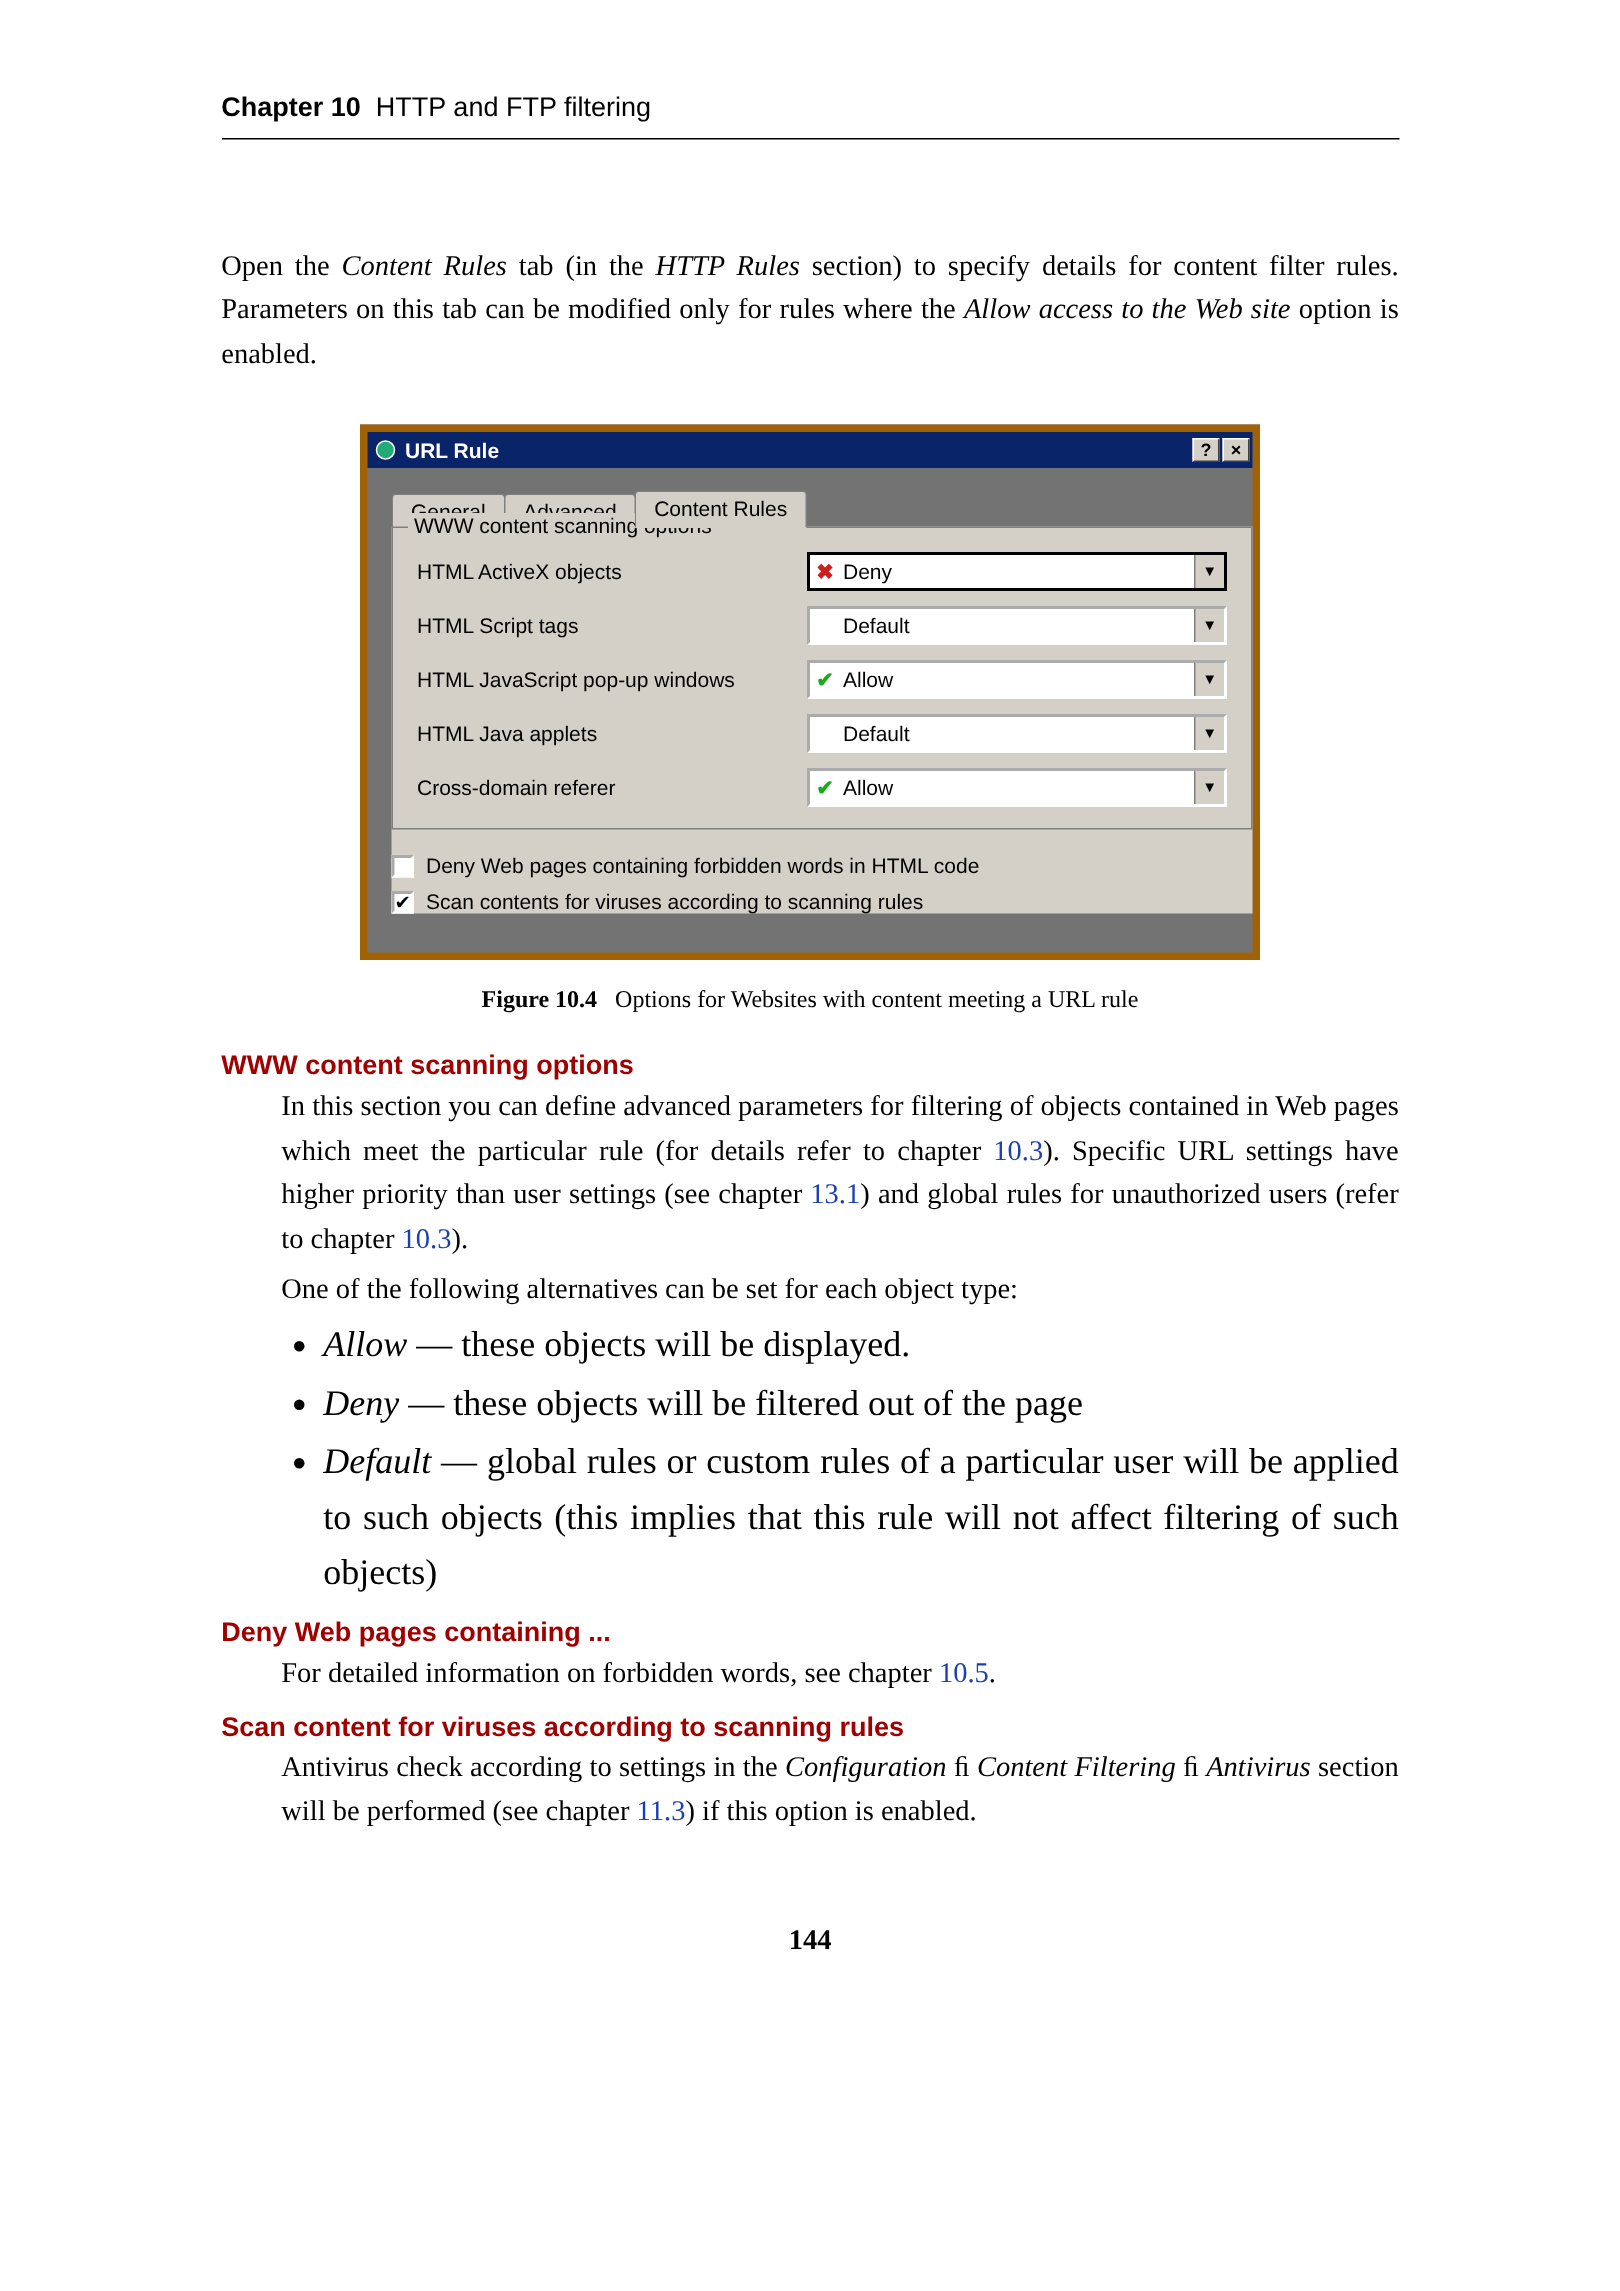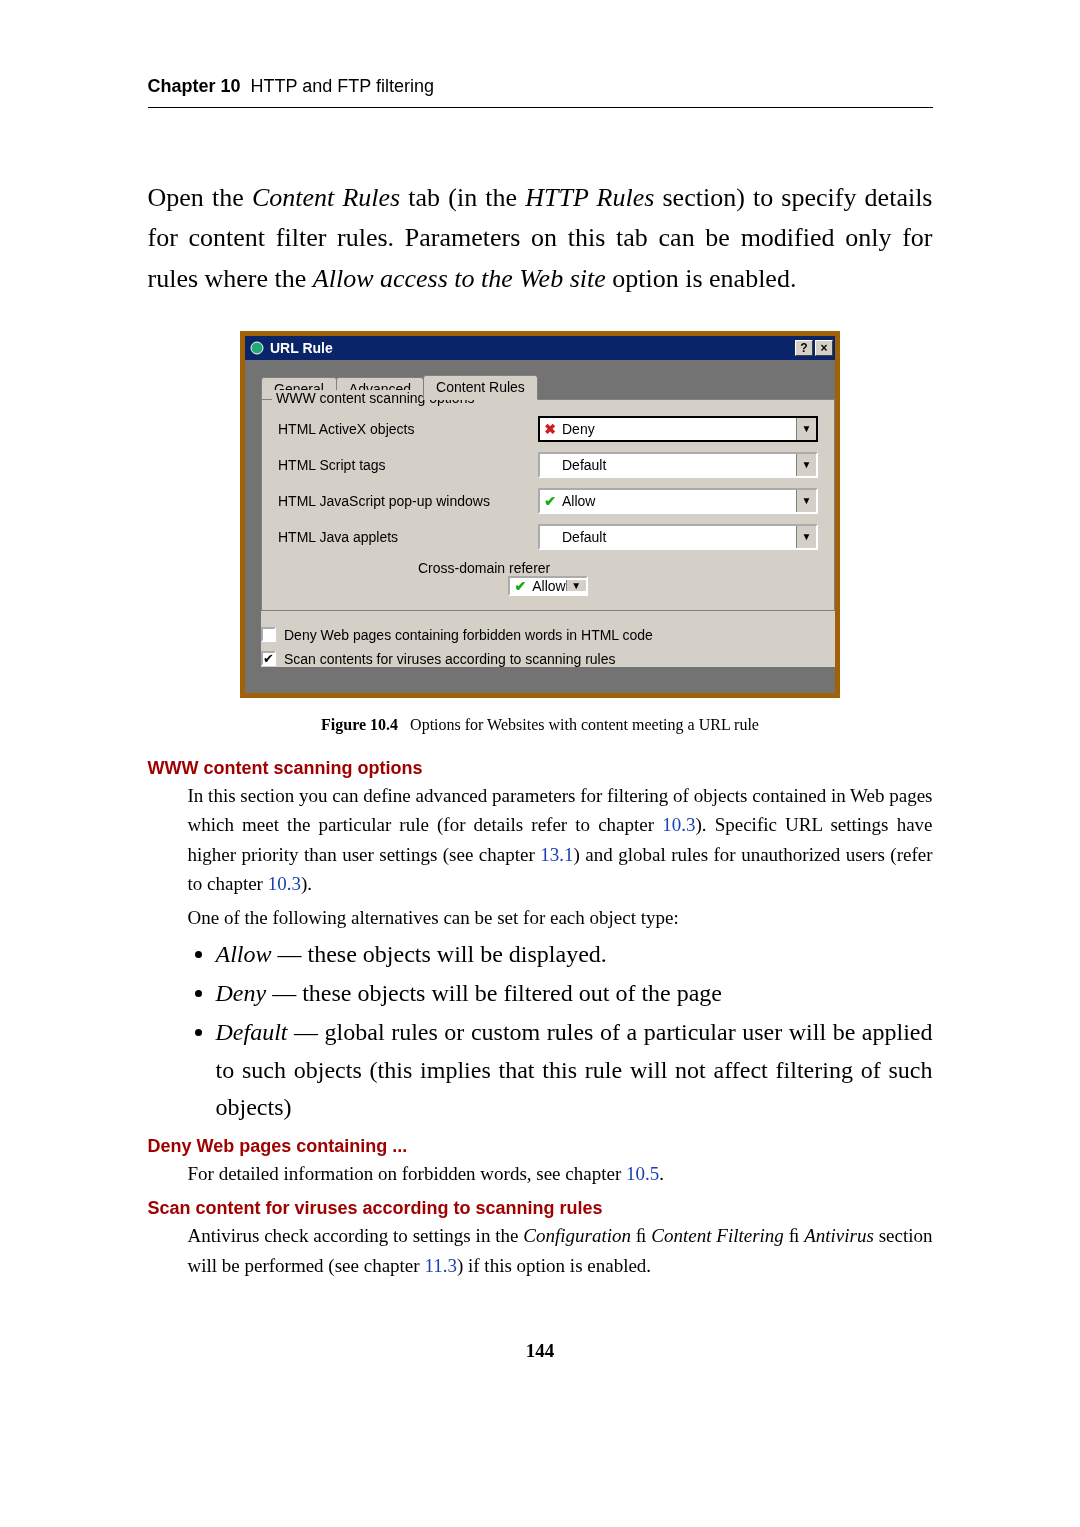--- a/index.html
+++ b/index.html
@@ -4,34 +4,34 @@
 <style>
   * { box-sizing: border-box; }
   body {
     margin: 0;
     background: #fff;
     font-family: Georgia, 'Times New Roman', serif;
     color: #000;
   }
   .page {
     width: 975px;
-    margin: 16px auto;
+    margin: 1px auto;
     padding: 60px 95px 80px 95px;
   }
   .chapter-header {
     font-family: "Lucida Sans", "Trebuchet MS", Arial, sans-serif;
     font-weight: bold;
     font-size: 18px;
     border-bottom: 1px solid #000;
     padding-bottom: 10px;
     margin-bottom: 70px;
   }
   .chapter-header .light { font-weight: normal; }
   .intro {
-    font-size: 26px;
+    font-size: 19px;
     line-height: 1.55;
     margin-bottom: 32px;
     text-align: justify;
   }
   .intro em, .body em { font-style: italic; }
 
   
   .dialog-frame {
     width: 600px;
     margin: 0 auto 18px auto;
@@ -263,21 +263,21 @@
 
           <div class="opt-row">
             <span class="opt-label">HTML Java applets</span>
             <div class="select">
               <span class="sel-icon"></span>
               <span class="sel-val">Default</span>
               <span class="sel-arrow">▼</span>
             </div>
           </div>
 
-          <div class="opt-row" style="margin-bottom:0;flex-direction:column;">
+          <div class="opt-row" style="margin-bottom:0;">
             <span class="opt-label">Cross-domain referer</span>
             <div class="select">
               <span class="sel-icon allow-icon">✔</span>
               <span class="sel-val">Allow</span>
               <span class="sel-arrow">▼</span>
             </div>
           </div>
         </div>
 
         <div class="chk-row">

